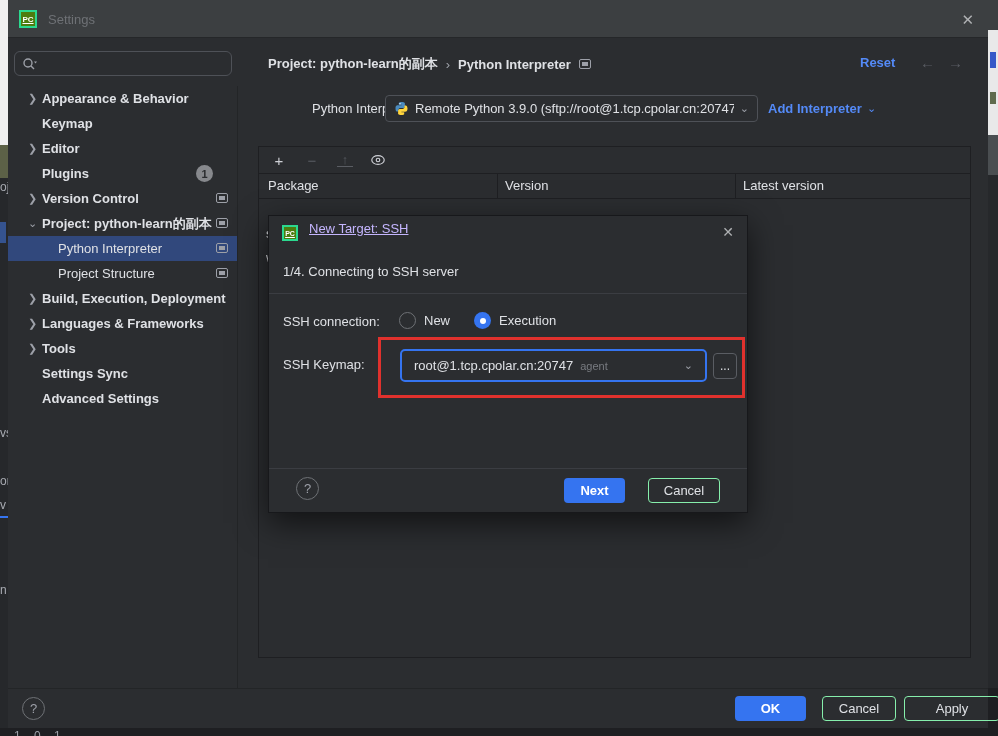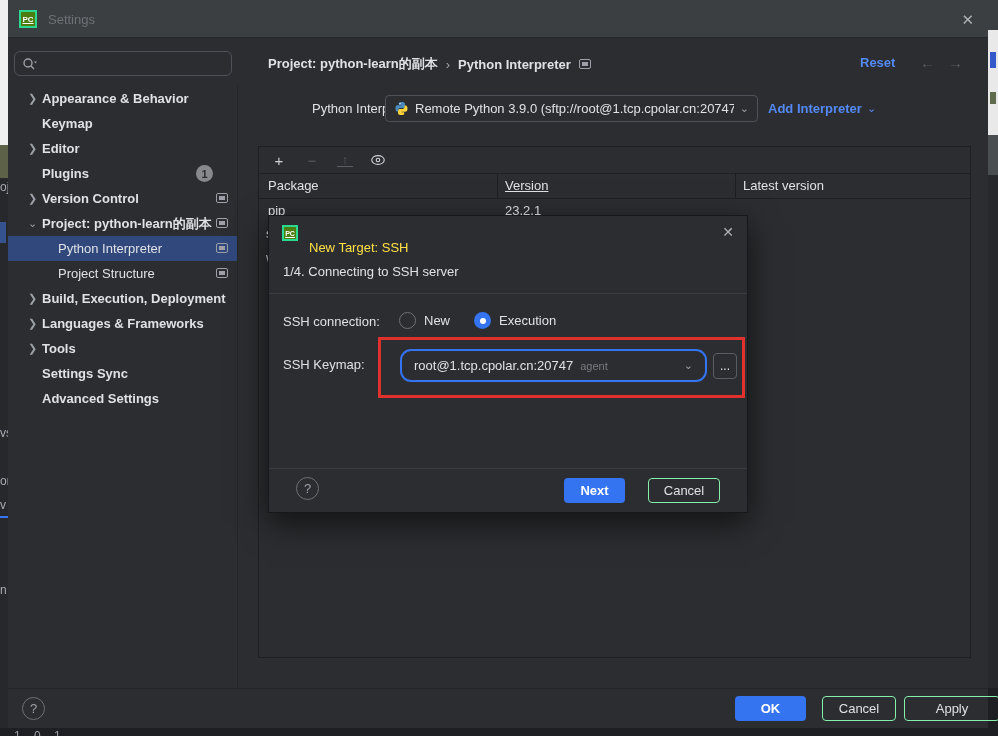--- a/index.html
+++ b/index.html
@@ -75,21 +75,21 @@
 
   
   .pkg { position:absolute; left:250px; top:146px; width:713px; height:512px; border:1px solid #1E1F22; background:#2B2D30; }
   .pkg-toolbar { position:absolute; left:0; top:0; width:100%; height:27px; border-bottom:1px solid #1E1F22;
                  display:flex; align-items:center; gap:17px; padding-left:12px; }
   .tbtn { width:16px; height:16px; display:flex; align-items:center; justify-content:center; color:#CED0D6; font-size:15px; }
   .tbtn.dim { color:#5A5D63; }
   .up-icon { border-bottom:1px solid #5A5D63; line-height:11px; height:14px; font-size:13px; }
   .pkg-head { position:absolute; left:0; top:27px; width:100%; height:25px; border-bottom:1px solid #1E1F22; }
   .pkg-head .cell, .pkg-row .cell { position:absolute; top:4px; color:#DFE1E5; }
-  .c0 { left:9px; } .c1 { left:246px;text-decoration:underline; } .c2 { left:484px; }
+  .c0 { left:9px; } .c1 { left:246px; } .c2 { left:484px; }
   .colsep { position:absolute; top:0; width:1px; height:25px; background:#1E1F22; }
   .pkg-row { position:absolute; left:0; width:100%; height:24px; }
   .frag { position:absolute; left:7px; width:9px; overflow:hidden; color:#DFE1E5; }
 
   
   .bottombar { position:absolute; left:0; top:688px; width:100%; height:40px; border-top:1px solid #232527; background:#2B2D30; }
   .help-circle { width:23px; height:23px; border:1px solid #6E7175; border-radius:50%; color:#9DA0A8;
                  display:flex; align-items:center; justify-content:center; font-size:13px; }
   .bottombar .help-circle { position:absolute; left:14px; top:8px; }
   .btn { position:absolute; height:25px; border-radius:4px; display:flex; align-items:center; justify-content:center;
@@ -97,34 +97,34 @@
   .btn.primary { background:#3574F0; border:none; color:#FFFFFF; font-weight:600; }
   .btn-ok { left:727px; top:7px; width:71px; }
   .btn-cancel-main { left:814px; top:7px; width:74px; }
   .btn-apply { left:896px; top:7px; width:96px; }
 
   
   .modal { left:268px; top:215px; width:480px; height:298px; background:#2B2D30; border:1px solid #17181B;
            box-shadow:0 10px 30px rgba(0,0,0,.6); z-index:10; }
   .modal-header { position:absolute; left:0; top:0; width:100%; height:34px; }
   .modal-header .pc-logo { left:13px; top:9px; width:16px; height:16px; font-size:7px; }
-  .modal-title { position:absolute; left:40px; top:24px; color:#fde047; }
+  .modal-title { position:absolute; left:40px; top:5px; color:#c4b5fd;text-decoration:underline; }
   .modal-close { position:absolute; right:13px; top:8px; color:#AFB1B3; font-size:14px; }
   .modal-step { position:absolute; left:14px; top:48px; }
   .modal-sep1 { position:absolute; left:0; top:77px; width:100%; height:1px; background:#3B3D42; }
   .conn-label { position:absolute; left:14px; top:98px; }
   .radio-group { position:absolute; left:130px; top:96px; display:flex; gap:24px; }
   .radio { display:flex; align-items:center; gap:8px; }
   .rdot { width:17px; height:17px; border-radius:50%; border:1px solid #6E7175; }
   .rdot.on { border:none; background:#3574F0; position:relative; }
   .rdot.on::after { content:""; position:absolute; left:5.5px; top:5.5px; width:6px; height:6px; border-radius:50%; background:#FFFFFF; }
   .red-box { position:absolute; left:109px; top:121px; width:367px; height:61px; border:3px solid #E0312D; z-index:5; }
   .server-label { position:absolute; left:14px; top:141px; }
   .server-combo { position:absolute; left:131px; top:133px; width:307px; height:33px; border:2px solid #3574F0;
-                  border-radius:11px; background:#2B2D30; display:flex; align-items:center; padding:0 12px; }
+                  border-radius:5px; background:#2B2D30; display:flex; align-items:center; padding:0 12px; }
   .server-combo .val { white-space:nowrap; }
   .server-combo .suffix { color:#787B80; font-size:11px; margin-left:7px; flex:1; }
   .browse-btn { position:absolute; left:444px; top:137px; width:24px; height:26px; border:1px solid #5A5D63;
                 border-radius:4px; display:flex; align-items:center; justify-content:center; font-size:12px; color:#DFE1E5; }
   .modal-sep2 { position:absolute; left:0; top:252px; width:100%; height:1px; background:#3B3D42; }
   .modal .help-circle { position:absolute; left:27px; top:261px; }
   .btn-next { left:295px; top:262px; width:61px; }
   .btn-cancel-modal { left:379px; top:262px; width:72px; }
 
   svg { display:block; }
@@ -266,25 +266,20 @@
           </svg>
         </span>
       </div>
       <div class="pkg-head">
         <span class="cell c0">Package</span>
         <span class="cell c1">Version</span>
         <span class="cell c2">Latest version</span>
         <span class="colsep" style="left:238px;"></span>
         <span class="colsep" style="left:476px;"></span>
       </div>
-      <div class="pkg-row" style="top:52px;">
-        <span class="cell c0">pip</span>
-        <span class="cell c1">23.2.1</span>
-        <span class="cell c2"></span>
-      </div>
       <span class="frag" style="top:79px;">s</span>
       <span class="frag" style="top:103px;">w</span>
     </div>
 
     <div class="bottombar">
       <span class="help-circle">?</span>
       <div class="btn primary btn-ok">OK</div>
       <div class="btn btn-cancel-main">Cancel</div>
       <div class="btn btn-apply">Apply</div>
     </div>

